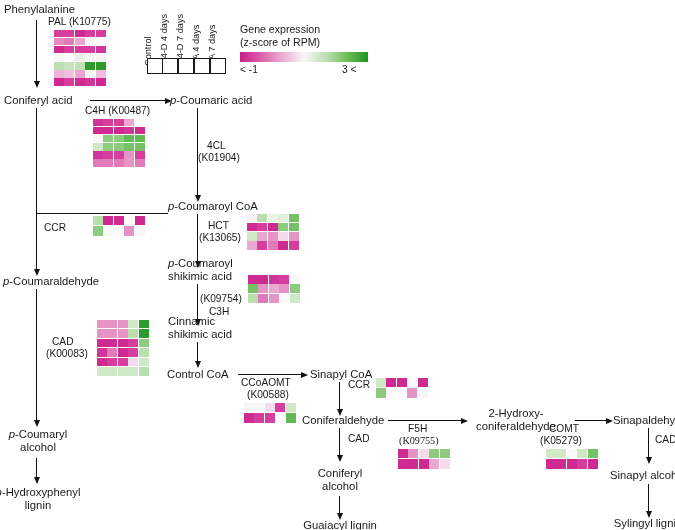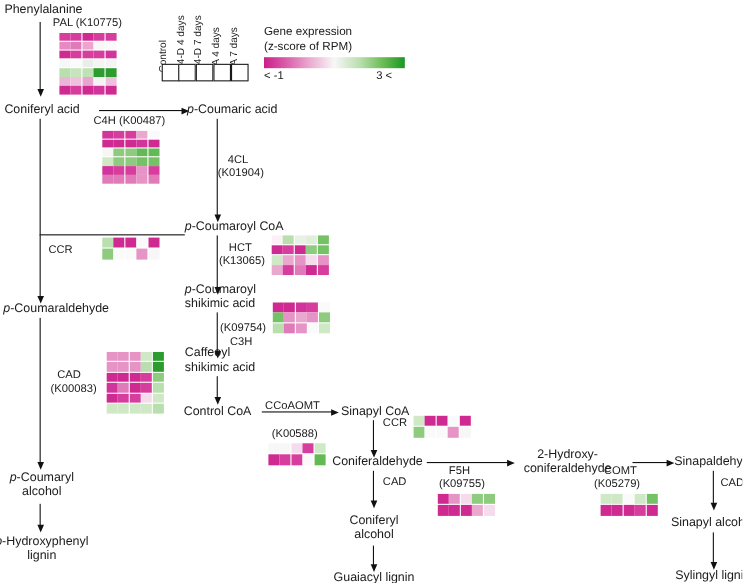--- a/index.html
+++ b/index.html
@@ -348,28 +348,28 @@
       <div class="cell" style="background: rgb(234, 168, 207);"></div>
       <div class="cell" style="background: rgb(230, 147, 198);"></div>
       <div class="cell" style="background: rgb(142, 203, 127);"></div>
       <div class="cell" style="background: rgb(185, 223, 174);"></div>
       <div class="cell" style="background: rgb(224, 122, 184);"></div>
       <div class="cell" style="background: rgb(230, 147, 198);"></div>
       <div class="cell" style="background: rgb(250, 250, 250);"></div>
       <div class="cell" style="background: rgb(207, 232, 198);"></div>
     </div>
 
-  <div class="node left" style="left:168px; top:315px;">Caffeoyl</div>
+  <div class="node left" style="left:168px; top:315px;">Cinnamic</div>
   <div class="node left" style="left:168px; top:328px;">shikimic acid</div>
 
   <div class="arrow-v" style="left:197px; top:342px; height:20px;"></div>
   <div class="node left" style="left:167px; top:368px;">Control CoA</div>
 
   <div class="arrow-h" style="left:238px; top:374px; width:64px;"></div>
-  <div class="enz" style="left:241px; top:364px;">CCoAOMT</div>
+  <div class="enz" style="left:241px; top:377px;">CCoAOMT</div>
   <div class="enz" style="left:247px; top:389px;">(K00588)</div>
   <div class="heat" style="left:243px; top:402px; width:52px; height:20px; grid-template-columns:repeat(5,1fr); grid-template-rows:repeat(2,1fr);">
       <div class="cell" style="background: rgb(247, 247, 247);"></div>
       <div class="cell" style="background: rgb(247, 247, 247);"></div>
       <div class="cell" style="background: rgb(245, 220, 236);"></div>
       <div class="cell" style="background: rgb(214, 61, 156);"></div>
       <div class="cell" style="background: rgb(207, 232, 198);"></div>
       <div class="cell" style="background: rgb(207, 42, 145);"></div>
       <div class="cell" style="background: rgb(214, 61, 156);"></div>
       <div class="cell" style="background: rgb(214, 61, 156);"></div>
@@ -400,21 +400,21 @@
   <div class="enz" style="left:348px; top:433px;">CAD</div>
 
   <div class="node" style="left:304px; top:467px; width:72px;">Coniferyl</div>
   <div class="node" style="left:304px; top:480px; width:72px;">alcohol</div>
 
   <div class="arrow-v" style="left:339px; top:496px; height:18px;"></div>
   <div class="node" style="left:294px; top:519px; width:92px;">Guaiacyl lignin</div>
 
   <div class="arrow-h" style="left:388px; top:420px; width:74px;"></div>
   <div class="enz" style="left:408px; top:423px;">F5H</div>
-  <div class="enz" style="left:399px; top:435px;">(K09755)</div>
+  <div class="enz" style="left:399px; top:435px;font-family:Liberation Serif, serif;">(K09755)</div>
   <div class="heat" style="left:397px; top:448px; width:52px; height:20px; grid-template-columns:repeat(5,1fr); grid-template-rows:repeat(2,1fr);">
       <div class="cell" style="background: rgb(207, 42, 145);"></div>
       <div class="cell" style="background: rgb(230, 147, 198);"></div>
       <div class="cell" style="background: rgb(245, 220, 236);"></div>
       <div class="cell" style="background: rgb(142, 203, 127);"></div>
       <div class="cell" style="background: rgb(142, 203, 127);"></div>
       <div class="cell" style="background: rgb(207, 42, 145);"></div>
       <div class="cell" style="background: rgb(207, 42, 145);"></div>
       <div class="cell" style="background: rgb(207, 42, 145);"></div>
       <div class="cell" style="background: rgb(234, 168, 207);"></div>

